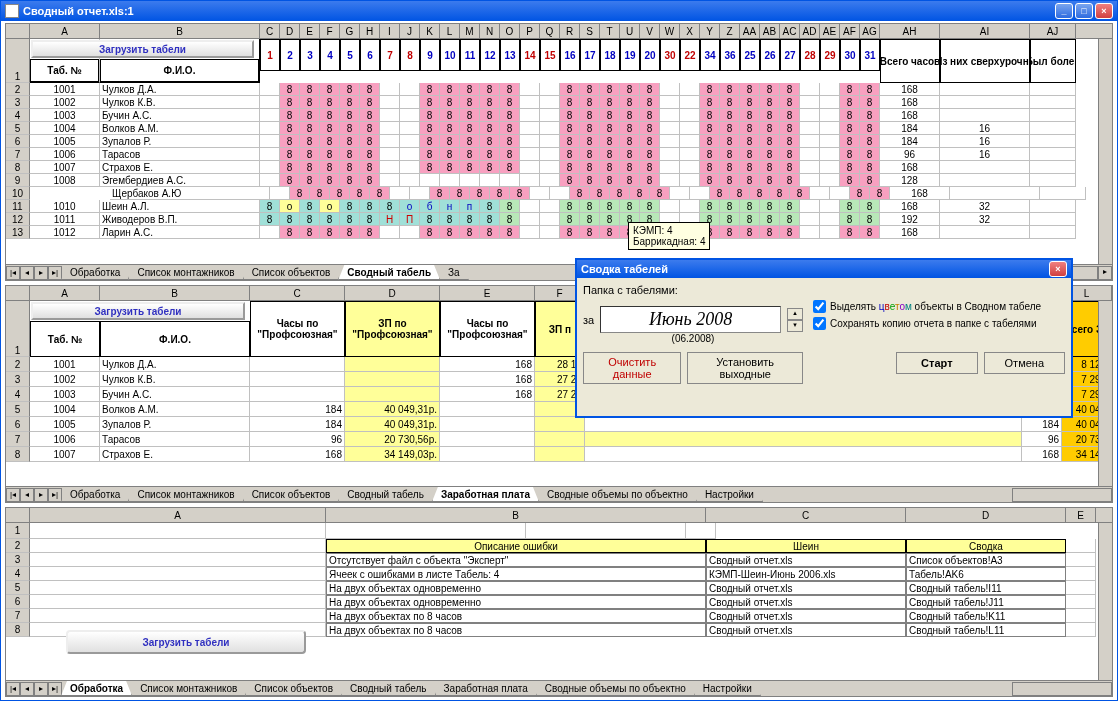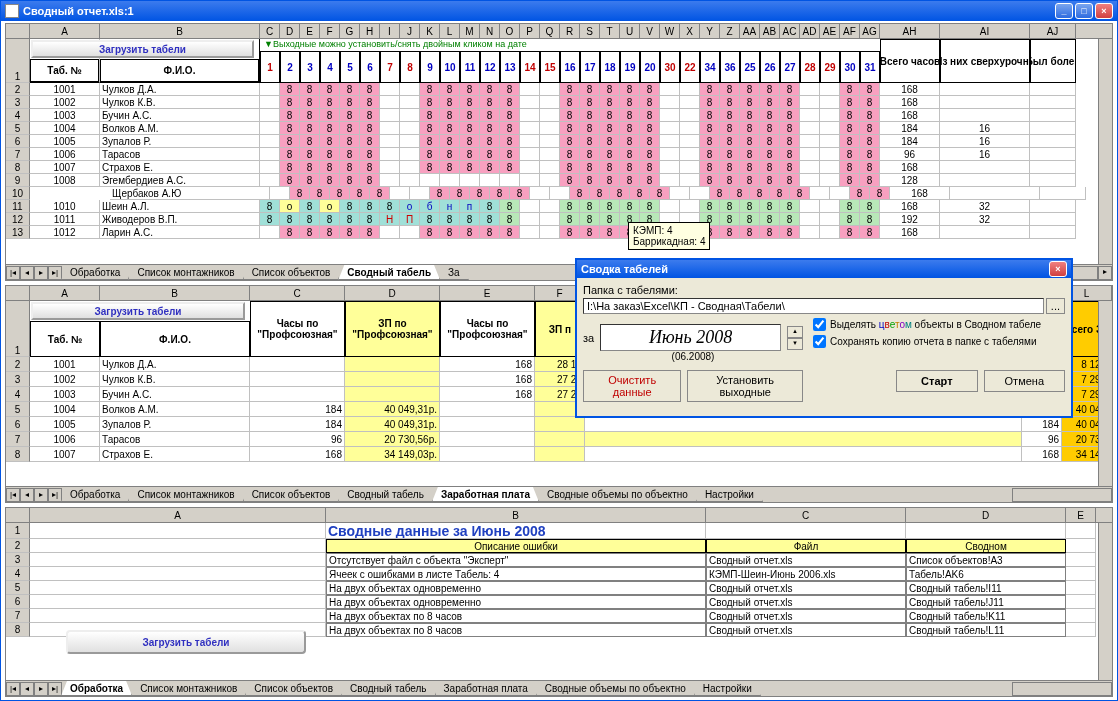--- a/index.html
+++ b/index.html
@@ -123,21 +123,20 @@
       <div class="rowhdr" style="width:24px;height:44px;display:flex;align-items:flex-end;justify-content:center;">1</div>
       <div style="width:70px;border-right:1px solid #c0c0c0;border-bottom:1px solid #000;display:flex;flex-direction:column;">
         <div class="btn-load" style="margin:1px;height:18px;width:calc(100% + 154px);position:relative;z-index:2;">Загрузить табели</div>
         <div class="cell c" style="flex:1;font-weight:bold;border:1px solid #000;">Таб. №</div>
       </div>
       <div style="width:160px;border-right:1px solid #000;border-bottom:1px solid #000;display:flex;flex-direction:column;">
         <div style="height:20px;"></div>
         <div class="cell c" style="flex:1;font-weight:bold;border:1px solid #000;">Ф.И.О.</div>
       </div>
       <div style="flex:0 0 auto;">
-        <div class="greenhint" style="padding-left:4px;height:12px;">▼Выходные можно установить/снять двойным кликом на дате</div>
         <div id="p1-daynums" style="display:flex;height:32px;">
             <div class="cell c" style="width: 20px; height: 32px; border: 1px solid rgb(0, 0, 0); color: rgb(192, 0, 0); font-weight: bold;">1</div>
             <div class="cell c" style="width: 20px; height: 32px; border: 1px solid rgb(0, 0, 0); color: rgb(0, 0, 192); font-weight: bold;">2</div>
             <div class="cell c" style="width: 20px; height: 32px; border: 1px solid rgb(0, 0, 0); color: rgb(0, 0, 192); font-weight: bold;">3</div>
             <div class="cell c" style="width: 20px; height: 32px; border: 1px solid rgb(0, 0, 0); color: rgb(0, 0, 192); font-weight: bold;">4</div>
             <div class="cell c" style="width: 20px; height: 32px; border: 1px solid rgb(0, 0, 0); color: rgb(0, 0, 192); font-weight: bold;">5</div>
             <div class="cell c" style="width: 20px; height: 32px; border: 1px solid rgb(0, 0, 0); color: rgb(0, 0, 192); font-weight: bold;">6</div>
             <div class="cell c" style="width: 20px; height: 32px; border: 1px solid rgb(0, 0, 0); color: rgb(192, 0, 0); font-weight: bold;">7</div>
             <div class="cell c" style="width: 20px; height: 32px; border: 1px solid rgb(0, 0, 0); color: rgb(192, 0, 0); font-weight: bold;">8</div>
             <div class="cell c" style="width: 20px; height: 32px; border: 1px solid rgb(0, 0, 0); color: rgb(0, 0, 192); font-weight: bold;">9</div>
@@ -808,31 +807,30 @@
       <div class="colhdr" style="width:24px;"></div>
       <div class="colhdr" style="width:296px;">A</div>
       <div class="colhdr" style="width:380px;">B</div>
       <div class="colhdr" style="width:200px;">C</div>
       <div class="colhdr" style="width:160px;">D</div>
       <div class="colhdr" style="width:30px;">E</div>
     </div>
     <div style="display:flex;height:16px;">
       <div class="rowhdr" style="width:24px;">1</div>
       <div class="cell" style="width:296px;"></div>
-      <div class="cell" style="width:380px;color:#2040c0;font-size:14px;font-weight:bold;">Сводные данные за Июнь 2008</div>
       <div class="cell" style="width:200px;"></div>
         <div class="cell" style="width:160px;"></div>
         <div class="cell" style="width:30px;"></div>
     </div>
     <div style="display:flex;height:14px;">
       <div class="rowhdr" style="width:24px;">2</div>
       <div class="cell" style="width:296px;"></div>
       <div class="cell c yellow" style="width:380px;border:1px solid #000;">Описание ошибки</div>
-      <div class="cell c yellow" style="width:200px;border:1px solid #000;">Файл</div>
-      <div class="cell c yellow" style="width:160px;border:1px solid #000;">Сводном</div>
+      <div class="cell c yellow" style="width:200px;border:1px solid #000;">Шеин</div>
+      <div class="cell c yellow" style="width:160px;border:1px solid #000;">Сводка</div>
       <div class="cell" style="width:30px;"></div>
     </div>
     <div id="p3-rows">
         <div class="grid-row" style="height: 14px;">
           <div class="rowhdr" style="width:24px;">3</div>
   <div class="cell" style="width:296px;"></div>
   <div class="cell" style="width:380px;border:1px solid #808080;">Отсутствует файл с объекта "Эксперт"</div>
   <div class="cell" style="width:200px;border:1px solid #808080;">Сводный отчет.xls</div>
   <div class="cell" style="width:160px;border:1px solid #808080;">Список объектов!A3</div>
   <div class="cell" style="width:30px;"></div>
@@ -904,24 +902,20 @@
 
 <div class="dialog" style="left:575px;top:258px;width:498px;height:160px;">
   <div class="titlebar" style="height:18px;">
     <span>Сводка табелей</span>
     <div class="titlebar-btns">
         <div class="titlebar-btn close">×</div>
       </div>
   </div>
   <div class="dlg-body">
     <span class="dlg-label">Папка с табелями:</span>
-    <div style="display:flex;gap:2px;">
-      <input class="dlg-input" value="I:\На заказ\Excel\КП - Сводная\Табели\" style="">
-      <button class="dlg-btn" style="padding:0 4px;">...</button>
-    </div>
     <div style="display:flex;gap:10px;margin-top:4px;">
       <div style="flex:0 0 220px;">
         <div class="dlg-row">
           <span>за</span>
           <div class="dlg-big">Июнь 2008</div>
           <div class="spinner">
               <div>▴</div>
               <div>▾</div>
             </div>
         </div>

